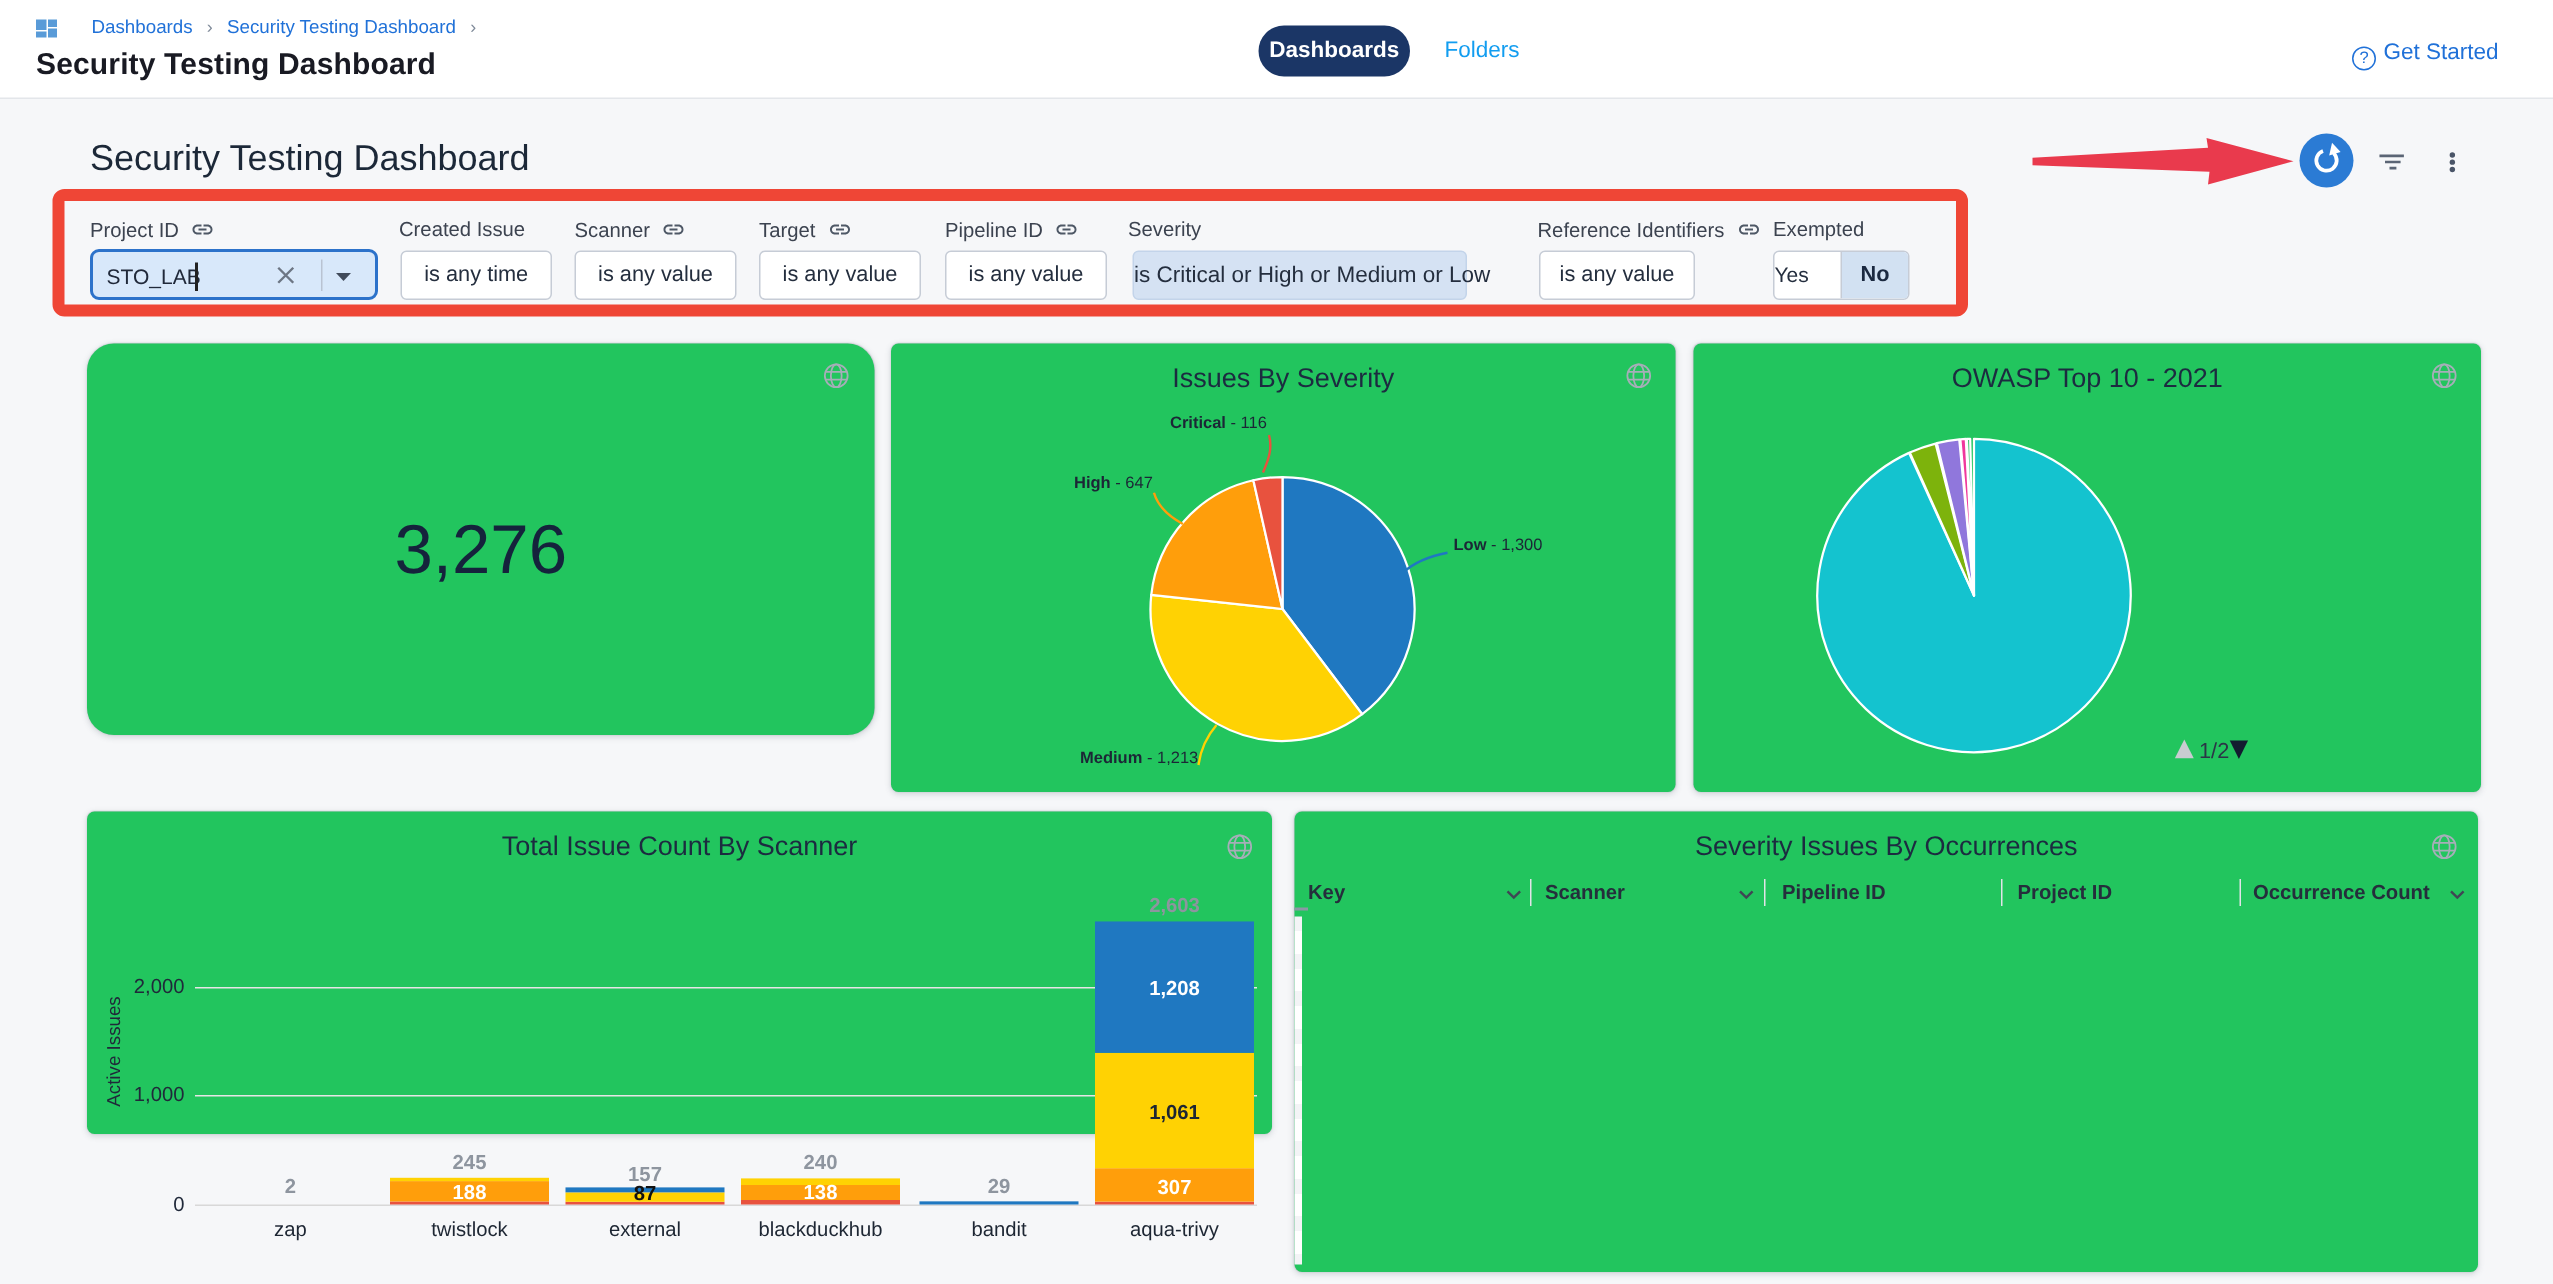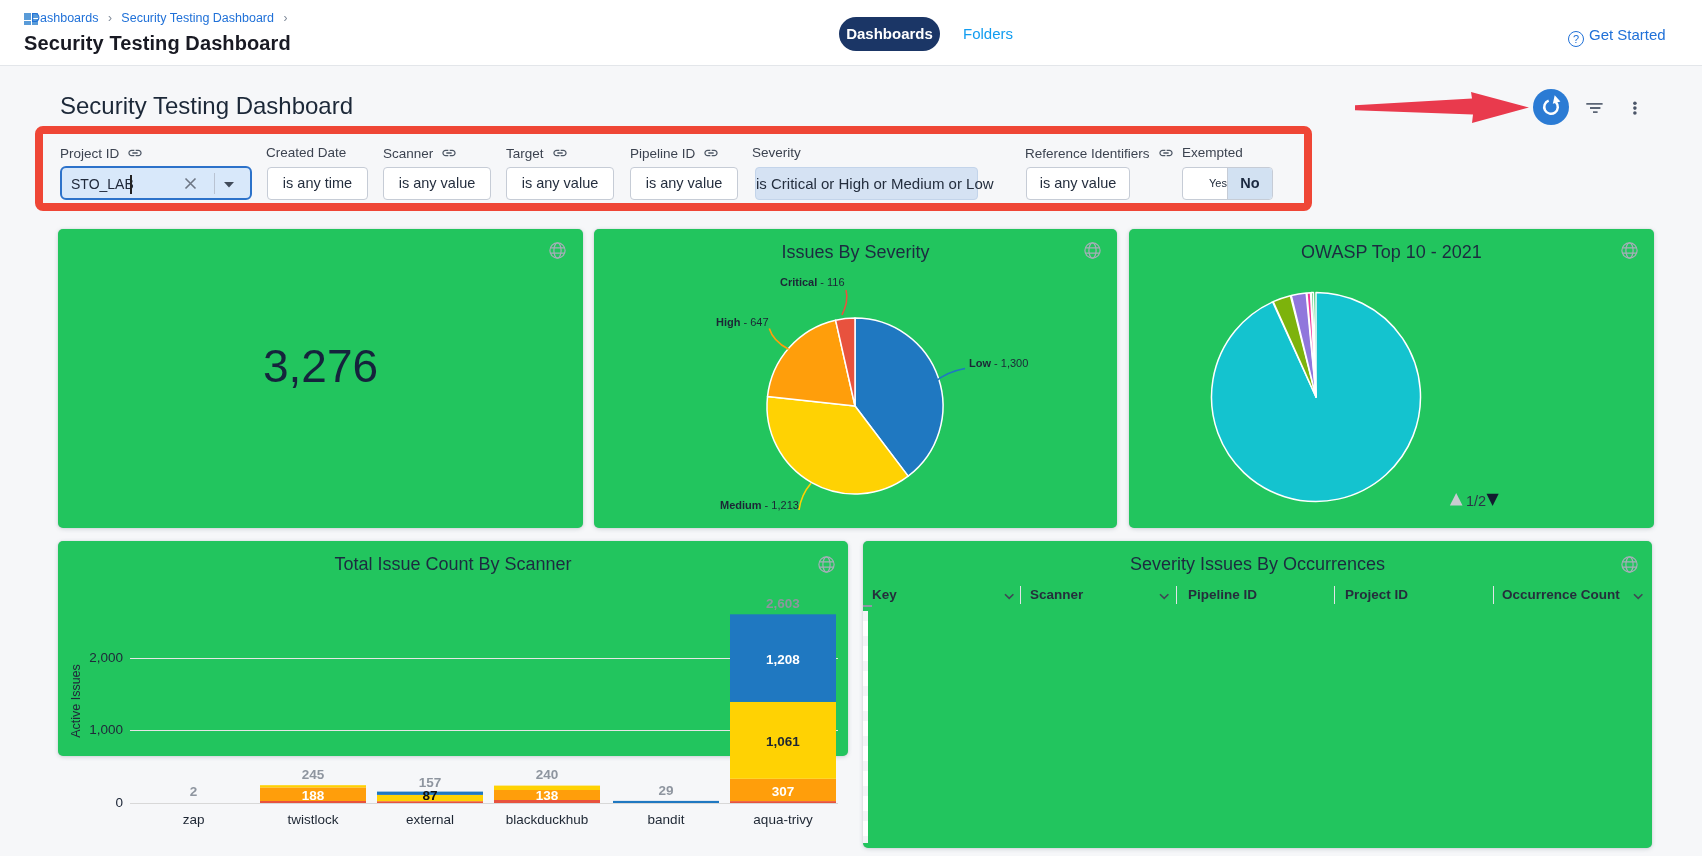--- a/index.html
+++ b/index.html
@@ -1,20 +1,20 @@
 <!DOCTYPE html>
 <html><head><meta charset="utf-8">
 <style>
 *{margin:0;padding:0;box-sizing:border-box;}
 html,body{width:1702px;height:856px;overflow:hidden;}
 body{font-family:"Liberation Sans",sans-serif;background:#f6f7f9;position:relative;}
 .abs{position:absolute;}
 
 .hdr{position:absolute;left:0;top:0;width:1702px;height:66px;background:#fff;border-bottom:1px solid #e3e6ea;}
-.bc{position:absolute;left:31px;top:11px;font-size:12.5px;color:#2071d8;}
+.bc{position:absolute;left:61px;top:11px;font-size:12.5px;color:#2071d8;}
 .bc .sep{color:#7f8a99;margin:0 6px;font-size:12px;}
 .hico{position:absolute;left:24px;top:13px;width:14px;height:12px;}
 .hico div{position:absolute;background:#599bd8;}
 .h1{position:absolute;left:24px;top:32px;font-size:20px;font-weight:bold;color:#191a23;letter-spacing:.1px;}
 .pill{position:absolute;left:839px;top:17px;width:101px;height:34px;background:#1b3666;border-radius:17px;color:#fff;font-size:15px;font-weight:bold;text-align:center;line-height:33px;}
 .folders{position:absolute;left:963px;top:25px;font-size:15px;color:#129df0;}
 .getstarted{position:absolute;left:1568px;top:26px;font-size:15px;color:#2071d8;}
 
 .ptitle{position:absolute;left:60px;top:92px;font-size:24px;font-weight:500;color:#1c2838;}
 
@@ -56,21 +56,21 @@
         <path d="M1.2,5.9h14.6M1.2,11.1h14.6"></path>
       </g>
 <g id="chev" fill="none" stroke="#3f4754" stroke-width="1.6">
         <path d="M1,1.2l4.2,4.2L9.4,1.2"></path>
       </g>
 </defs>
   </svg>
 <div class="flabel" style="left:60px;top:145px;">Project ID<svg class="linkico" width="16" height="16" viewBox="0 0 24 24">
       <use href="#link"></use>
     </svg></div>
-<div class="flabel" style="left:266px;top:145px;">Created Date</div>
+<div class="flabel" style="left:266px;top:145px;">Created Issue</div>
 <div class="flabel" style="left:383px;top:145px;">Scanner<svg class="linkico" width="16" height="16" viewBox="0 0 24 24">
       <use href="#link"></use>
     </svg></div>
 <div class="flabel" style="left:506px;top:145px;">Target<svg class="linkico" width="16" height="16" viewBox="0 0 24 24">
       <use href="#link"></use>
     </svg></div>
 <div class="flabel" style="left:630px;top:145px;">Pipeline ID<svg class="linkico" width="16" height="16" viewBox="0 0 24 24">
       <use href="#link"></use>
     </svg></div>
 <div class="flabel" style="left:752px;top:145px;">Severity</div>
@@ -89,25 +89,25 @@
       <path d="M1,1l5,5.4L11,1z" fill="#414b5a"></path>
     </svg>
 </div>
 <div class="fbtn" style="left:267px;width:101px;">is any time</div>
 <div class="fbtn" style="left:383px;width:108px;">is any value</div>
 <div class="fbtn" style="left:506px;width:108px;">is any value</div>
 <div class="fbtn" style="left:630px;width:108px;">is any value</div>
 <div class="fbtn" style="left:755px;width:223px;background:#d5e2f3;border-color:#c3d4ea;font-weight:500;font-size:15px;line-height:32px;">is Critical or High or Medium or Low</div>
 <div class="fbtn" style="left:1026px;width:104px;">is any value</div>
 <div class="abs" style="left:1182px;top:167px;width:91px;height:33px;border:1px solid #c6ccd6;border-radius:4px;background:#fff;overflow:hidden;display:flex;">
-  <span style="flex:1;text-align:right;line-height:31px;font-size:11px;color:#242e3e;border-right:1px solid #c6ccd6;">Yes</span>
+  <span style="flex:1;text-align:left;line-height:31px;font-size:14px;color:#242e3e;border-right:1px solid #c6ccd6;">Yes</span>
   <span style="flex:1;text-align:center;line-height:31px;font-size:14.5px;color:#1b2940;font-weight:bold;background:#d2e1f2;">No</span>
 </div>
 
-<div class="card" style="left:58px;top:229px;width:525px;height:299px;">
+<div class="card" style="left:58px;top:229px;width:525px;height:261px;border-radius:18px;">
  <svg class="globe" style="left:491px;top:13px;" viewBox="0 0 17 17">
       <use href="#globe"></use>
     </svg>
  <div style="position:absolute;top:110px;width:100%;text-align:center;font-size:46px;font-weight:500;color:#15233c;">3,276</div>
 </div>
 
 <div class="card" style="left:594px;top:229px;width:523px;height:299px;">
  <div class="ctitle" style="top:13px;">Issues By Severity</div>
  <svg class="globe" style="left:490px;top:13px;" viewBox="0 0 17 17">
       <use href="#globe"></use>

